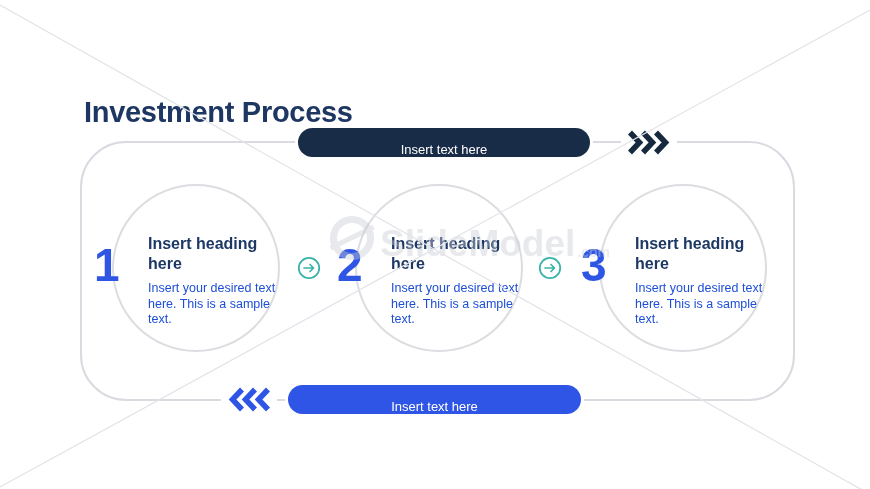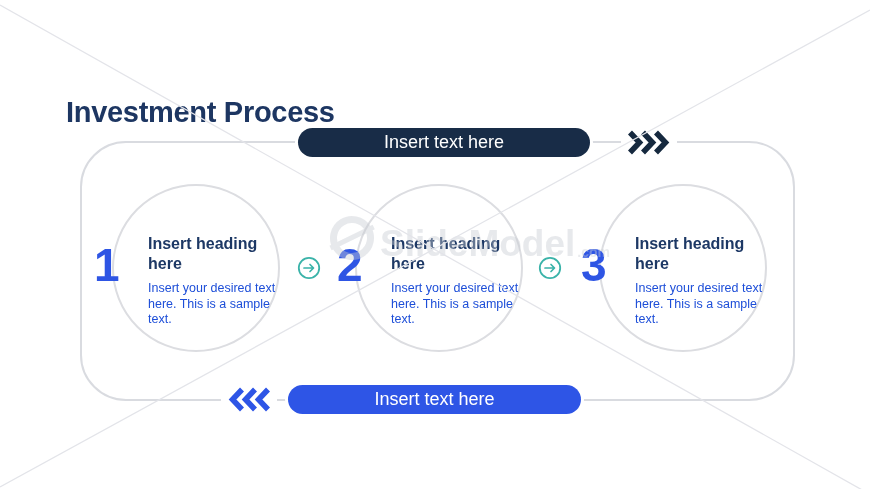--- a/index.html
+++ b/index.html
@@ -3,21 +3,21 @@
 <meta charset="utf-8">
 <style>
   html,body{margin:0;padding:0;}
   body{
     width:870px;height:489px;position:relative;overflow:hidden;
     background:#ffffff;
     font-family:"Liberation Sans","DejaVu Sans",sans-serif;
   }
   
   .slide-title{
-    position:absolute;left:66px;top:72px;
+    position:absolute;left:84px;top:72px;
     font-size:29px;font-weight:700;color:#1d3662;letter-spacing:-.3px;
     z-index:4;
     margin-top:24px;
   }
   
   .frame{
     position:absolute;left:80px;top:141px;width:711px;height:256px;
     border:2px solid #d9dbe0;border-radius:46px;
     background:transparent;z-index:1;
   }
@@ -39,22 +39,22 @@
   }
   .step-body{
     font-size:12.5px;color:#1d4ed8;line-height:1.24;margin:0;
   }
   
   .conn-arrow{position:absolute;top:256px;width:24px;height:24px;z-index:3;}
   .conn-1{left:297px;} .conn-2{left:538px;}
   
   .pill{
     position:absolute;height:29px;border-radius:15px;
-    display:flex;align-items:center;justify-content:center;
-    color:#ffffff;font-size:18px;
+    display:flex;align-items:flex-end;justify-content:center;
+    color:#ffffff;font-size:13px;
     box-shadow:0 0 0 3px #ffffff;z-index:3;
   }
   .pill-top{left:298px;top:128px;width:292px;background:#182c47;}
   .pill-bottom{left:288px;top:385px;width:293px;background:#2e55e6;}
   
   .chev{
     position:absolute;z-index:3;background:#ffffff;padding:0 6px;
     display:flex;align-items:center;
   }
   .chev-top{left:621px;top:130px;color:#16293f;}

